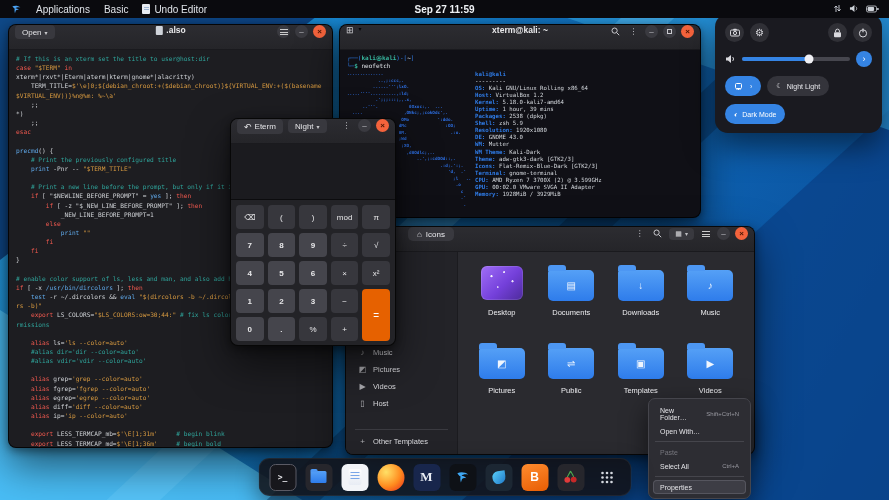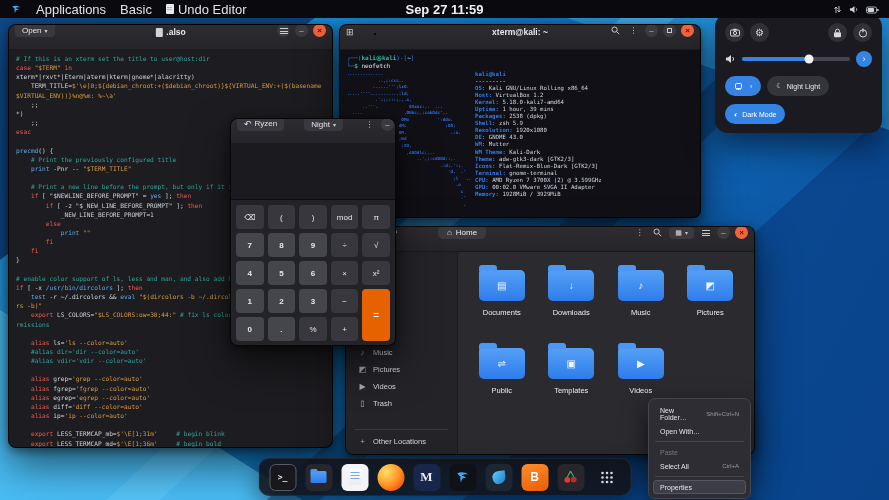--- a/index.html
+++ b/index.html
@@ -10,30 +10,30 @@
 .wp{position:absolute;inset:0}
 .wp-base{background:linear-gradient(118deg,#2ba7ea 0%,#1583cf 35%,#0d5fae 70%,#0a4a93 100%)}
 .wp-p1{background:#0b3a79;clip-path:polygon(0 0,38% 0,0 52%);opacity:.85}
 .wp-p2{background:#4fc2f8;clip-path:polygon(0 100%,0 62%,34% 100%);opacity:.9}
 .wp-p3{background:#0a4188;clip-path:polygon(100% 22%,100% 100%,52% 100%);opacity:.75}
 .wp-p4{background:#37b1f0;clip-path:polygon(58% 0,100% 0,100% 26%);opacity:.55}
 .wp-s1{background:#6fd2ff;opacity:.35;clip-path:polygon(12% 100%,18% 100%,78% 0,72% 0)}
 .wp-s2{background:#083566;opacity:.45;clip-path:polygon(30% 100%,36% 100%,96% 0,90% 0)}
 
 
-.topbar{position:absolute;top:0;left:0;right:0;height:18px;background:#0a0a0e;display:flex;align-items:center;padding:0 4px;z-index:60;color:#dfe3e8;font-size:13px}
+.topbar{position:absolute;top:0;left:0;right:0;height:18px;background:#0a0a0e;display:flex;align-items:center;padding:0 4px;z-index:60;color:#dfe3e8;font-size:10px}
 .tb-item{display:flex;align-items:center;gap:4px;padding:0 7px;height:100%;cursor:default}
 .tb-clock{position:absolute;left:50%;transform:translateX(-50%);font-weight:bold;color:#eef1f4}
 .tb-right{margin-left:auto;display:flex;align-items:center;gap:7px;padding-right:6px}
 .mini-doc{width:8px;height:10px;background:#e8ecf2;border-radius:1px;display:inline-block;position:relative}
 .mini-doc::after{content:"";position:absolute;left:1.5px;top:2.5px;width:5px;height:5px;background:repeating-linear-gradient(#9fb6d4 0 1px,transparent 1px 2.5px)}
 
 
 .window{position:absolute;border-radius:8px;overflow:hidden;box-shadow:0 18px 40px rgba(0,0,0,.55),0 3px 10px rgba(0,0,0,.45);border:1px solid rgba(0,0,0,.8)}
-.titlebar{height:25px;background:linear-gradient(#2c2c31,#252529);display:flex;align-items:flex-end;gap:20px;padding:12px 6px;position:relative;border-bottom:1px solid #1a1a1e}
+.titlebar{height:25px;background:linear-gradient(#2c2c31,#252529);display:flex;align-items:flex-start;gap:5px;padding:0 6px;position:relative;border-bottom:1px solid #1a1a1e}
 .win-title{font-size:8.5px;color:#e8e8ea;font-weight:bold}
 .title-center{position:absolute;left:50%;transform:translateX(-50%);display:flex;align-items:center;gap:4px}
 .tb-controls{margin-left:auto;display:flex;align-items:center;gap:5px}
 .wbtn{width:13px;height:13px;border-radius:50%;background:#3a3a40;color:#c9c9ce;display:flex;align-items:center;justify-content:center;font-size:8px;line-height:1;flex:none}
 .wbtn.flat{background:transparent}
 .wbtn.close{background:#f4633c;color:#4a1503;font-weight:bold}
 .tb-btn{display:flex;align-items:center;gap:3px;background:#38383e;border-radius:4px;padding:2.5px 7px;font-size:8px;color:#e3e3e6;flex:none}
 .caret{font-size:6px;opacity:.85}
 .hamburger{width:8px;height:6px;border-top:1px solid #ccc;border-bottom:1px solid #ccc;position:relative;display:inline-block}
 .hamburger::after{content:"";position:absolute;left:0;right:0;top:2px;height:1px;background:#ccc}
@@ -278,21 +278,21 @@
     </div>
   </div>
 </div>
 
 <div class="window win-files">
   <div class="titlebar">
     <div class="nav-btn">‹</div>
     <div class="nav-btn">›</div>
     <div class="breadcrumb">
       <span class="home-ico">⌂</span>
-      <span>Home</span>
+      <span>Icons</span>
     </div>
     <div class="tb-controls">
       <div class="wbtn flat">⋮</div>
       <div class="wbtn flat">
           <svg width="9" height="9" viewBox="0 0 9 9">
             <circle cx="3.6" cy="3.6" r="2.6" fill="none" stroke="#c9c9ce"></circle>
             <line x1="5.6" y1="5.6" x2="8.2" y2="8.2" stroke="#c9c9ce"></line>
           </svg>
         </div>
       <div class="view-toggle">
@@ -315,30 +315,36 @@
         <div class="fm-side-item">
           <span class="ic">◩</span>
           <span>Pictures</span>
         </div>
         <div class="fm-side-item">
           <span class="ic">▶</span>
           <span>Videos</span>
         </div>
         <div class="fm-side-item">
           <span class="ic">▯</span>
-          <span>Trash</span>
+          <span>Host</span>
         </div>
         <div class="fm-side-spacer"></div>
         <div class="fm-side-divider"></div>
         <div class="fm-side-item">
           <span class="ic">+</span>
-          <span>Other Locations</span>
+          <span>Other Templates</span>
         </div>
       </div>
     <div class="fm-main">
+        <div class="fm-item">
+          <div class="icon-box">
+            <div class="desktop-tile"></div>
+          </div>
+          <div class="fm-label">Desktop</div>
+        </div>
         <div class="fm-item">
           <div class="icon-box">
             <div class="folder">
               <span class="emblem">▤</span>
             </div>
           </div>
           <div class="fm-label">Documents</div>
         </div>
         <div class="fm-item">
           <div class="icon-box">
@@ -389,21 +395,21 @@
           <div class="fm-label">Videos</div>
         </div>
       </div>
   </div>
 </div>
 
 <div class="window win-calc">
   <div class="titlebar">
     <div class="tb-btn">
       <span class="undo-arrow">↶</span>
-      <span>Ryzen</span>
+      <span>Eterm</span>
     </div>
     <div class="tb-btn">
       <span>Night</span>
       <span class="caret">▾</span>
     </div>
     <div class="tb-controls">
       <div class="wbtn flat">⋮</div>
       <div class="wbtn">–</div>
       <div class="wbtn close">×</div>
     </div>

